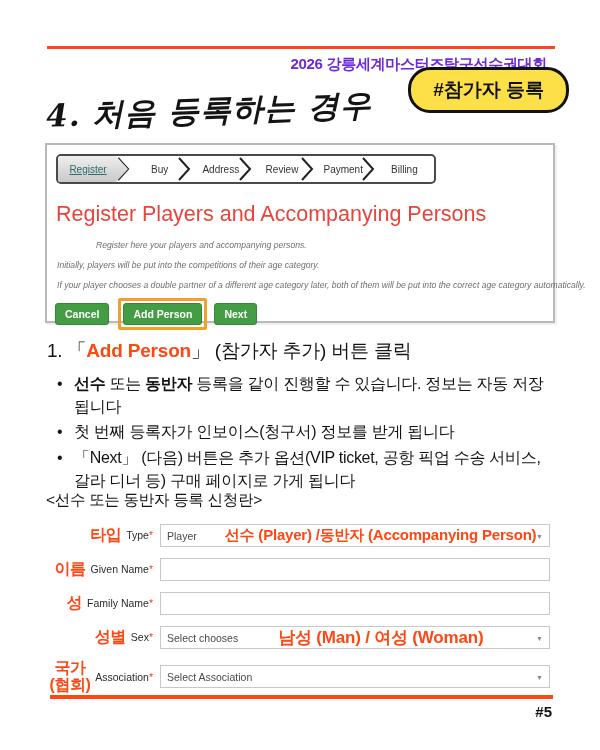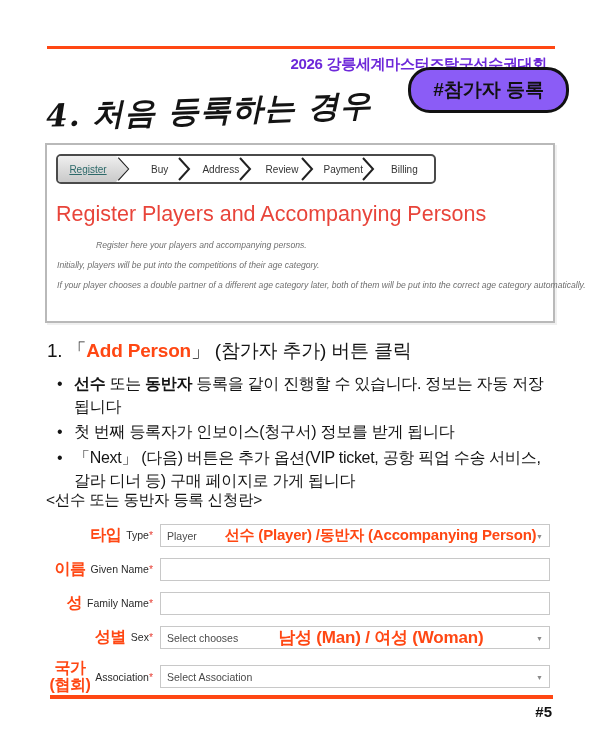--- a/index.html
+++ b/index.html
@@ -4,21 +4,21 @@
 <style>
   * { margin:0; padding:0; box-sizing:border-box; }
   html,body { background:#ffffff; }
   body { width:600px; height:750px; position:relative; font-family:"Liberation Sans", sans-serif; color:#1a1a1a; overflow:hidden; }
 
   
   .hdr-title { position:absolute; top:24px; right:53px; font-size:15px; font-weight:bold; color:#6d28d9; letter-spacing:-0.3px;margin-top:31px; }
   .hdr-rule { position:absolute; top:46px; left:47px; width:508px; height:3px; background:#ff4713; }
 
   
-  .badge { position:absolute; top:67px; right:31px; border:3px solid #111; border-radius:22px; padding:7px 22px; font-size:19px; font-weight:bold; color:#111; background:#8b5cf6; }
+  .badge { position:absolute; top:67px; right:31px; border:3px solid #111; border-radius:22px; padding:7px 22px; font-size:19px; font-weight:bold; color:#111; background:#fde047; }
 
   
   .hand-title { position:absolute; top:90px; left:46px; font-size:31px; font-weight:bold; color:#141414; transform:rotate(-2deg); letter-spacing:1px; font-family:"DejaVu Serif", serif; font-style:italic; }
 
   
   .panel { position:absolute; top:143px; left:45px; width:510px; height:180px; background:#fff; border:2px solid #b9b9b9; box-shadow:2px 2px 0 rgba(0,0,0,0.06); }
 
   .crumbbar { position:absolute; top:9px; left:9px; width:380px; height:30px; border:2px solid #4a4a4a; border-radius:5px; background:#fff; display:flex; align-items:stretch; overflow:hidden; }
   .crumb-first { width:70px; background:linear-gradient(#efefef,#c9c9c9); clip-path:polygon(0 0, calc(100% - 12px) 0, 100% 50%, calc(100% - 12px) 100%, 0 100%); display:flex; align-items:center; justify-content:center; padding-right:10px; flex:0 0 70px; }
   .crumb-first a { font-size:10px; color:#2d6a6a; text-decoration:underline; font-weight:normal; }
@@ -108,20 +108,27 @@
       </span>
     <div class="crumb">Billing</div>
   </div>
 
   <div class="panel-heading">Register Players and Accompanying Persons</div>
 
   <div class="desc d1">Register here your players and accompanying persons.</div>
   <div class="desc d2">Initially, players will be put into the competitions of their age category.</div>
   <div class="desc d3">If your player chooses a double partner of a different age category later, both of them will be put into the correct age category automatically.</div>
 
+  <div class="btnrow">
+    <button class="gbtn">Cancel</button>
+    <span class="hl-wrap">
+      <button class="gbtn">Add Person</button>
+    </span>
+    <button class="gbtn">Next</button>
+  </div>
 </div>
 
 <div class="instr">
   <div class="step-line">
     <span>1. 「</span><span class="step-btn">Add Person</span><span>」 (참가자 추가) 버튼 클릭</span>
   </div>
   <div class="bullets">
     <div class="bullet">
       <span class="dot">•</span>
       <span><span class="bold">선수</span><span> 또는 </span><span class="bold">동반자</span><span> 등록을 같이 진행할 수 있습니다. 정보는 자동 저장됩니다</span></span>

